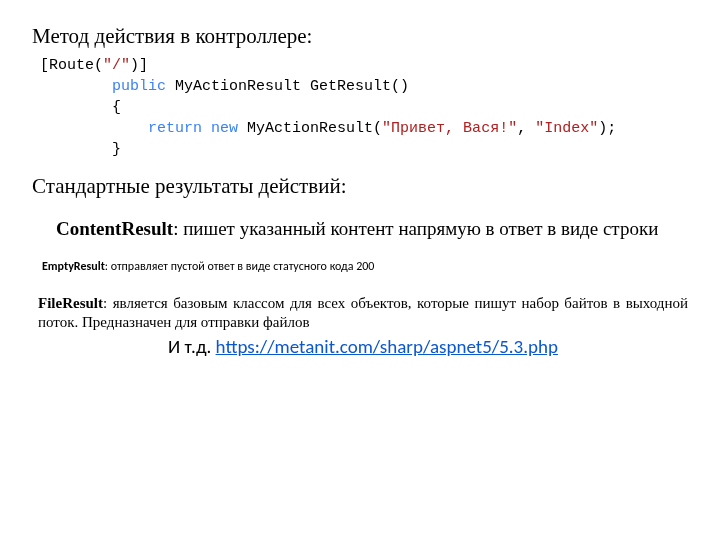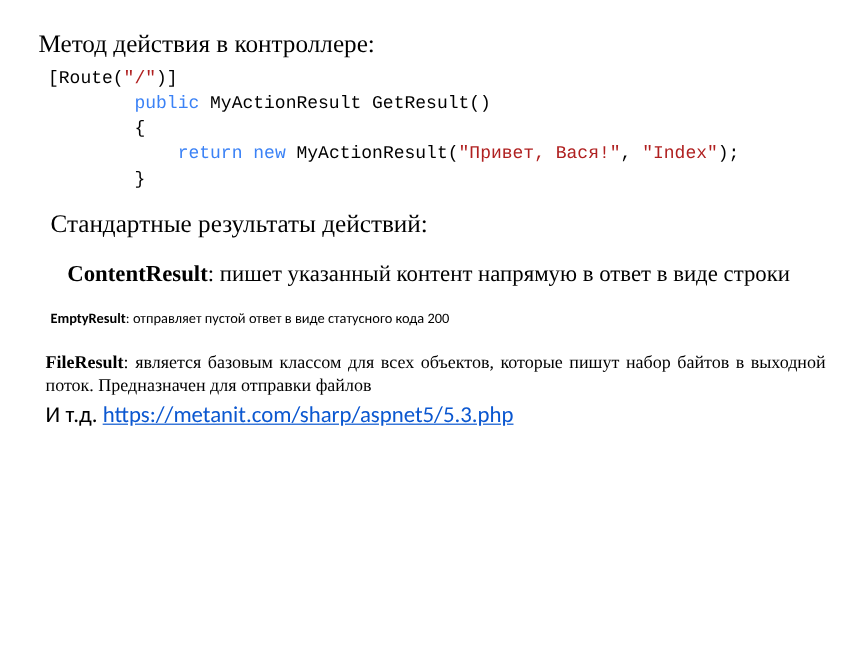--- a/index.html
+++ b/index.html
@@ -21,21 +21,21 @@
     font-family: Consolas, "Courier New", monospace;
     font-size: 15px;
     white-space: pre;
     line-height: 1.4;
     margin: 6px 0 14px 8px;
   }
   .kw { color: #3b82f6; }
   .str { color: #b02020; }
   .subheading {
     font-size: 21px;
-    margin: 8px 0 18px 10px;
+    margin: 8px 0 18px 0;
   }
   .para-justify {
     text-align: justify;
     text-align-last: left;
     margin: 0 0 16px 0;
     line-height: 1.3;
   }
   .indent { text-indent: 24px; }
   .bold { font-weight: bold; }
   .empty-block {
@@ -51,20 +51,21 @@
     text-align: justify;
     text-align-last: left;
     margin: 0 0 2px 6px;
     line-height: 1.3;
     font-family: Liberation Serif, serif;
   }
   .link-line {
     font-family: Calibri, Arial, sans-serif;
     font-size: 19px;
     margin: 2px 0 0 6px;
+    text-align: center;
   }
   a.link {
     color: #0b57d0;
     text-decoration: underline;
   }
 </style>
 </head>
 <body>
 
 <div class="heading">Метод действия в контроллере:</div>

